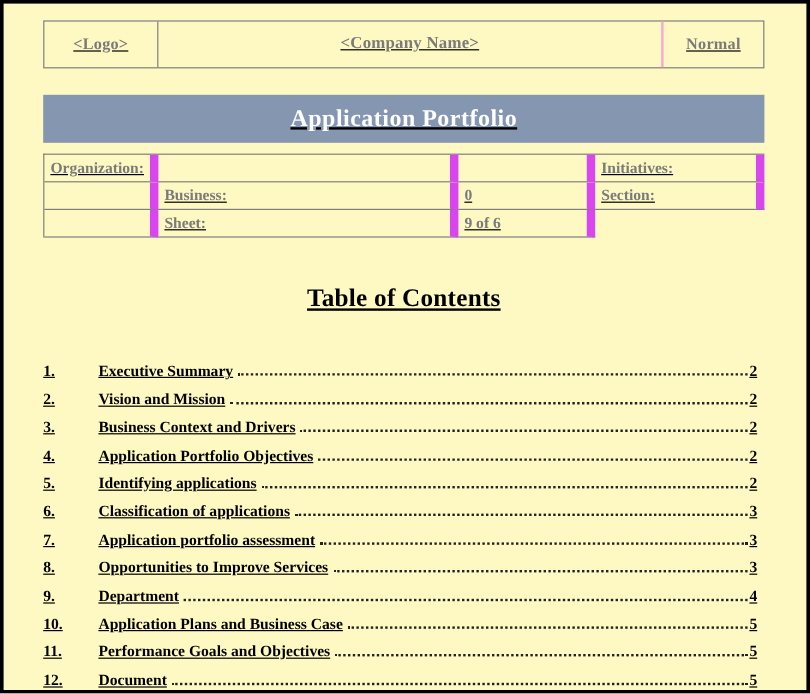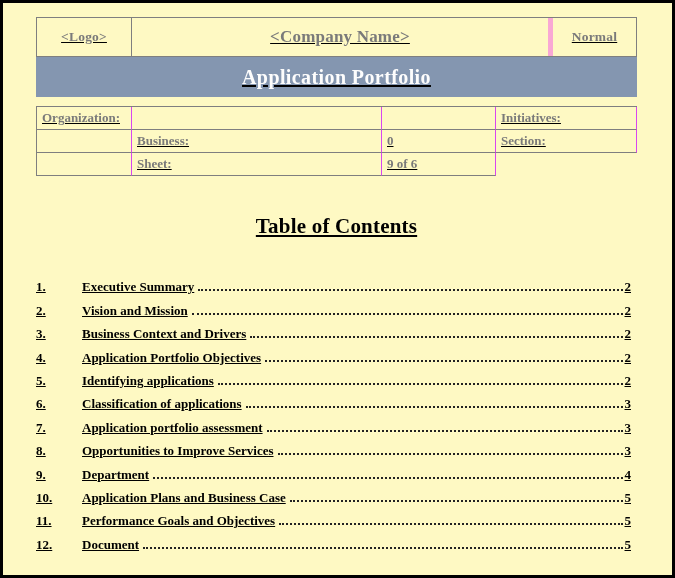--- a/index.html
+++ b/index.html
@@ -25,45 +25,45 @@
     border: 1px solid #7f7f7f;
     height: 40px;
     align-items: stretch;
   }
   .hcell {
     display: flex; align-items: center; justify-content: center;
     color: #7a7a7a; font-weight: bold; font-size: 13.5px;
     letter-spacing: 0.2px;
   }
   .hcell-logo   { width: 95px; border-right: 1px solid #7f7f7f; }
-  .hcell-company{ flex: 1; border-right: 5px solid #f9a8d4; font-size: 17px; }
+  .hcell-company{ flex: 1; border-right: 2px solid #f9a8d4; font-size: 14px; }
   .hcell-normal { width: 83px; }
 
   
   .title-bar {
-    margin-top: 0;
+    margin-top: 22px;
     height: 40px;
     background: #8496b0;
     color: #fdfdfd;
     display: flex; align-items: center; justify-content: center;
     font-size: 20px; font-weight: bold; letter-spacing: 0.4px;
   }
 
   
   .info-table {
     margin-top: 9px;
     display: grid;
     grid-template-columns: 95px 250px 114px 1fr;
     border-top: 1px solid #7f7f7f;
     border-left: 1px solid #7f7f7f;
     color: #7a7a7a;
     font-weight: bold; font-size: 13px;
   }
   .icell {
-    border-right: 1px solid #d946ef;
+    border-right: 7px solid #d946ef;
     border-bottom: 1px solid #7f7f7f;
     height: 23px; line-height: 22px;
     padding-left: 5px;
     white-space: nowrap; overflow: hidden;
   }
 
   
   .toc-heading {
     margin-top: 38px;
     text-align: center;

